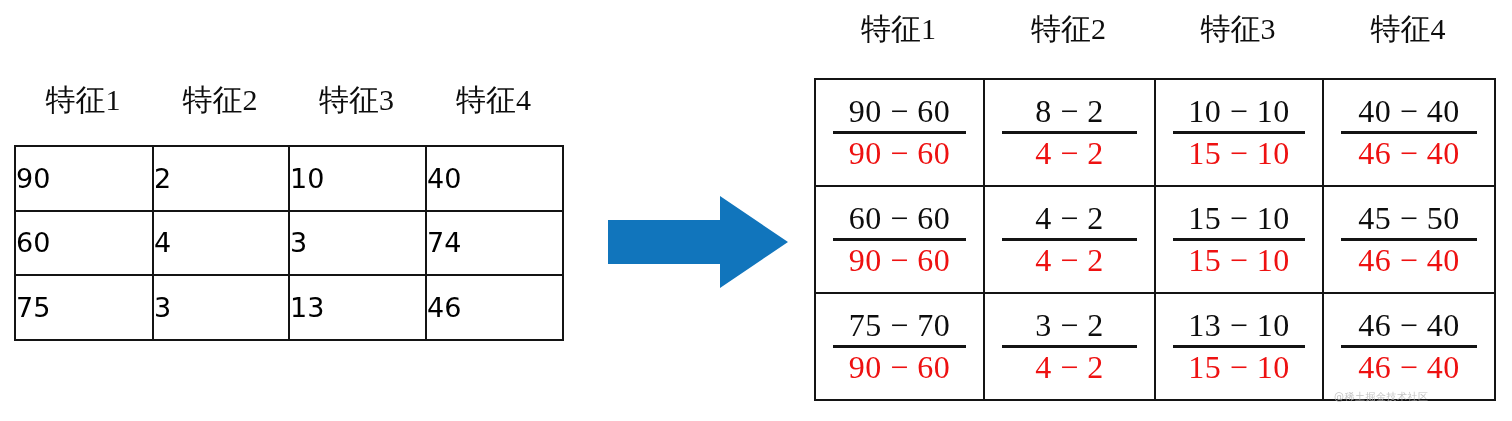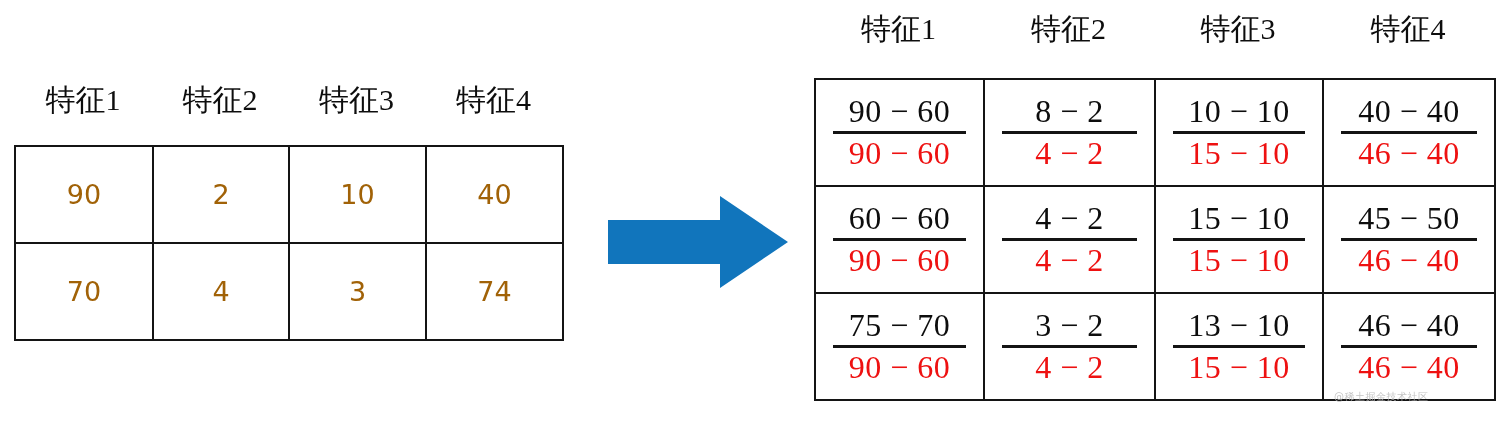--- a/index.html
+++ b/index.html
@@ -37,29 +37,28 @@
   }
   table.grid {
     border-collapse: collapse;
     table-layout: fixed;
     width: 100%;
     height: 100%;
     background: #ffffff;
   }
   table.grid td {
     border: 2px solid #141414;
-    text-align: center;
     vertical-align: middle;
     padding: 0;
   }
   #left-table td {
     font-family: "DejaVu Sans", "Liberation Sans", sans-serif;
     font-size: 27px;
     font-weight: 400;
-    color: #a16207;
+    color: #000000;
   }
   #left-table col.c1 { width: 138px; }
   #left-table col.c2 { width: 136px; }
   #left-table col.c3 { width: 137px; }
   #left-table col.c4 { width: 137px; }
 
   
   #arrow {
     position: absolute;
     left: 608px;
@@ -142,24 +141,30 @@
         <col class="c4">
       </colgroup>
     <tbody>
       <tr>
         <td>90</td>
         <td>2</td>
         <td>10</td>
         <td>40</td>
       </tr>
       <tr>
-        <td>70</td>
+        <td>60</td>
         <td>4</td>
         <td>3</td>
         <td>74</td>
+      </tr>
+      <tr>
+        <td>75</td>
+        <td>3</td>
+        <td>13</td>
+        <td>46</td>
       </tr>
     </tbody>
   </table>
 </div>
 
 <div id="arrow">
   <svg width="180" height="92" viewBox="0 0 180 92" xmlns="http://www.w3.org/2000/svg" aria-hidden="true">
     <polygon points="0,24 112,24 112,0 180,46 112,92 112,68 0,68" fill="#1175bc"></polygon>
   </svg>
 </div>

